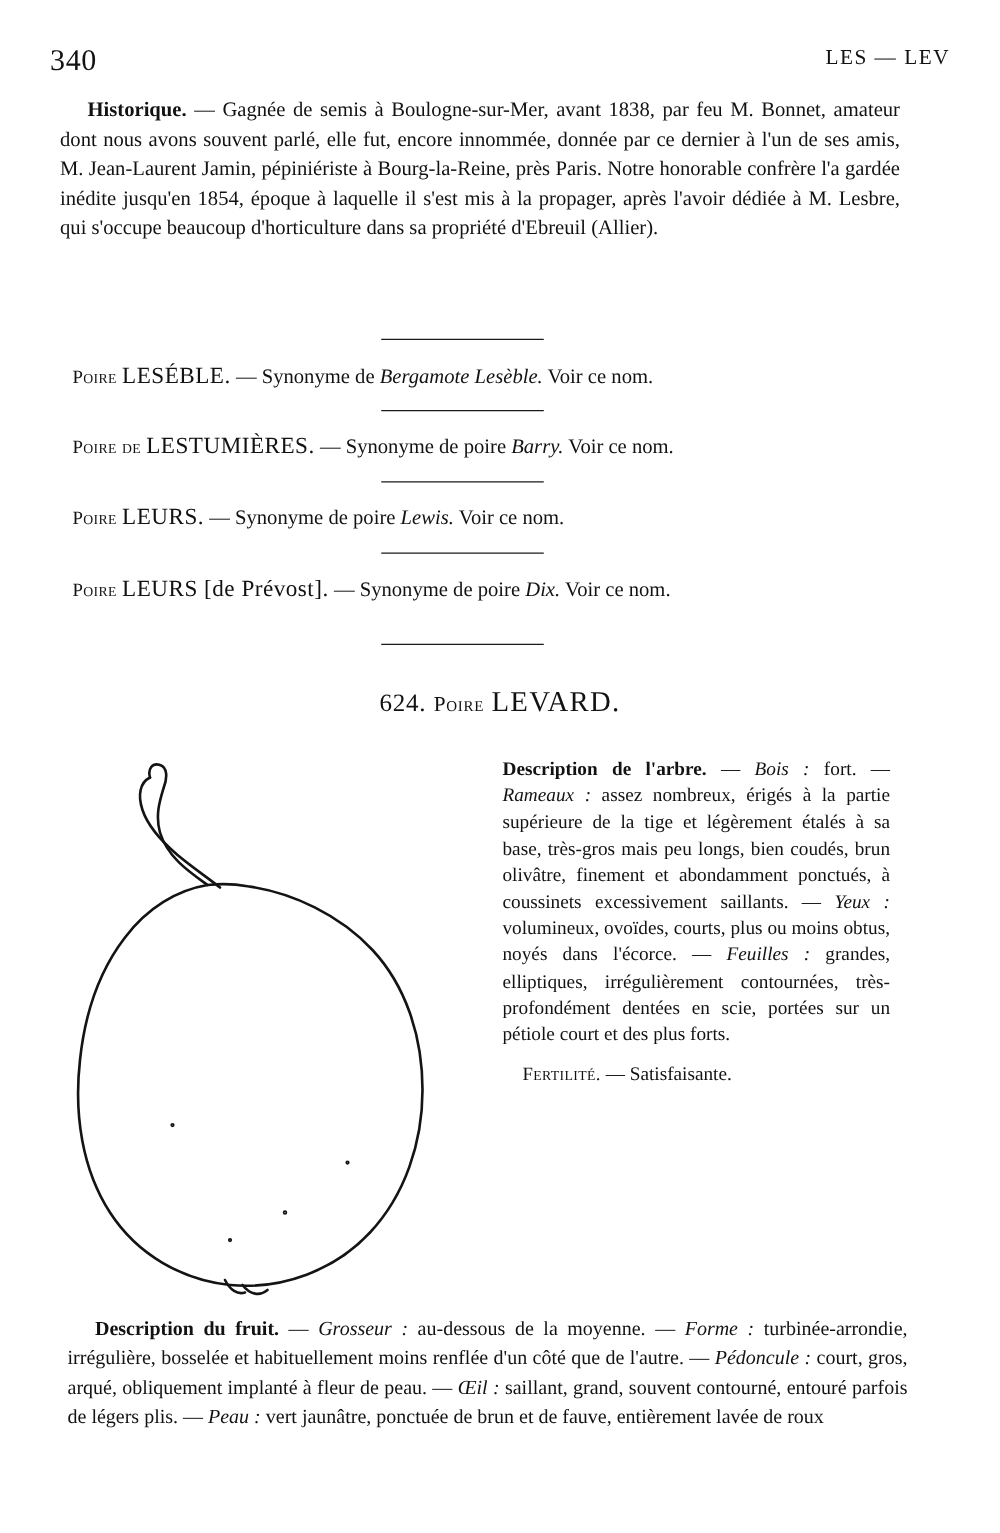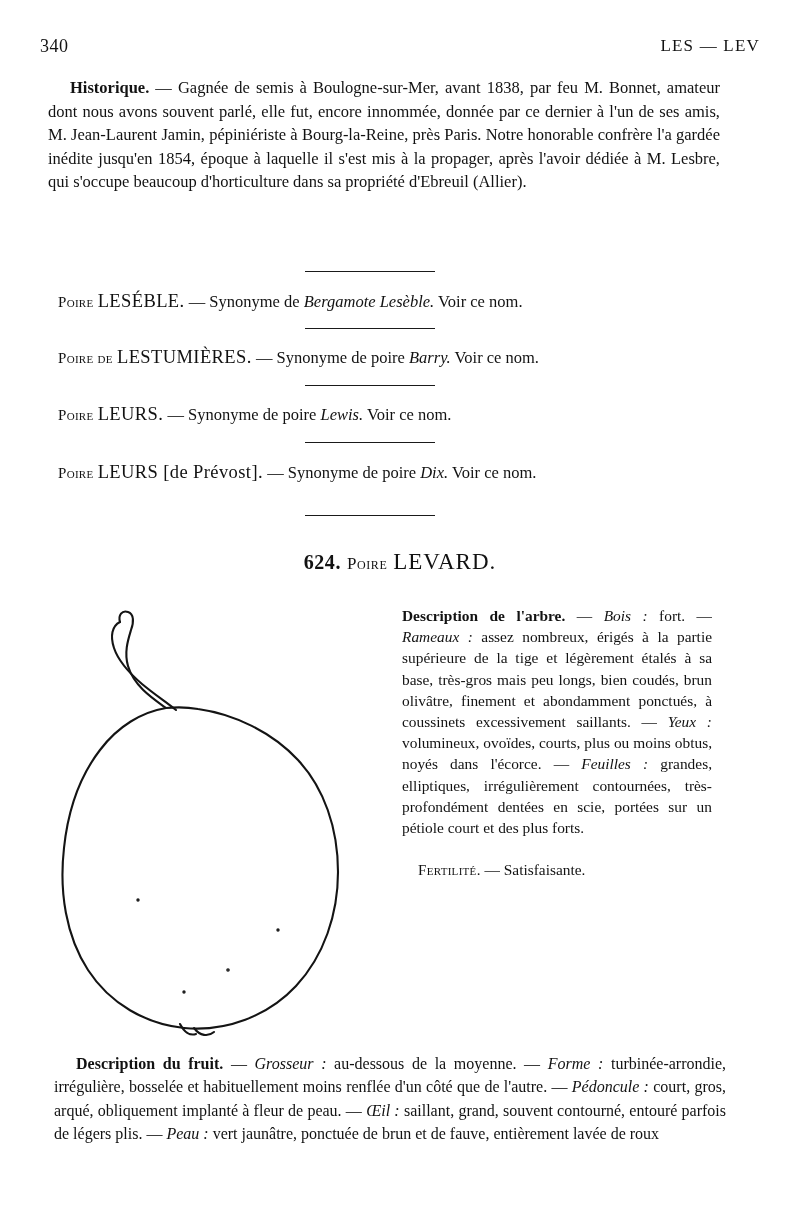--- a/index.html
+++ b/index.html
@@ -27,21 +27,21 @@
     position: absolute;
     left: 40px;
     top: 36px;
     width: 720px;
     height: 22px;
   }
   .folio {
     position: absolute;
     left: 0;
     top: 0;
-    font-size: 18px;
+    font-size: 24px;
     letter-spacing: 0.5px;
   }
   .head-title {
     position: absolute;
     left: 0;
     top: 0;
     width: 720px;
     text-align: right;
     font-size: 17px;
     letter-spacing: 1.2px;
@@ -100,21 +100,21 @@
   .section-head {
     position: absolute;
     left: 0;
     top: 549px;
     width: 800px;
     text-align: center;
     font-size: 21px;
     letter-spacing: 0.6px;
   }
   .section-head .num {
-    font-weight: bold;
+    font-weight: normal;
     font-size: 20px;
   }
   .section-head .kind {
     font-variant: small-caps;
     font-size: 17px;
   }
   .section-head .title {
     font-size: 23px;
     letter-spacing: 1px;
   }
@@ -139,21 +139,21 @@
     width: 310px;
     font-size: 15.4px;
     line-height: 21.2px;
     text-align: justify;
   }
   .rightcol p {
     margin: 0 0 0 0;
     text-align: justify;
   }
   .rightcol p.gap {
-    margin-top: 21px;
+    margin-top: 11px;
     text-indent: 16px;
   }
   .rightcol .lead {
     font-weight: bold;
   }
 
   
   .bottom {
     position: absolute;
     left: 40px;

